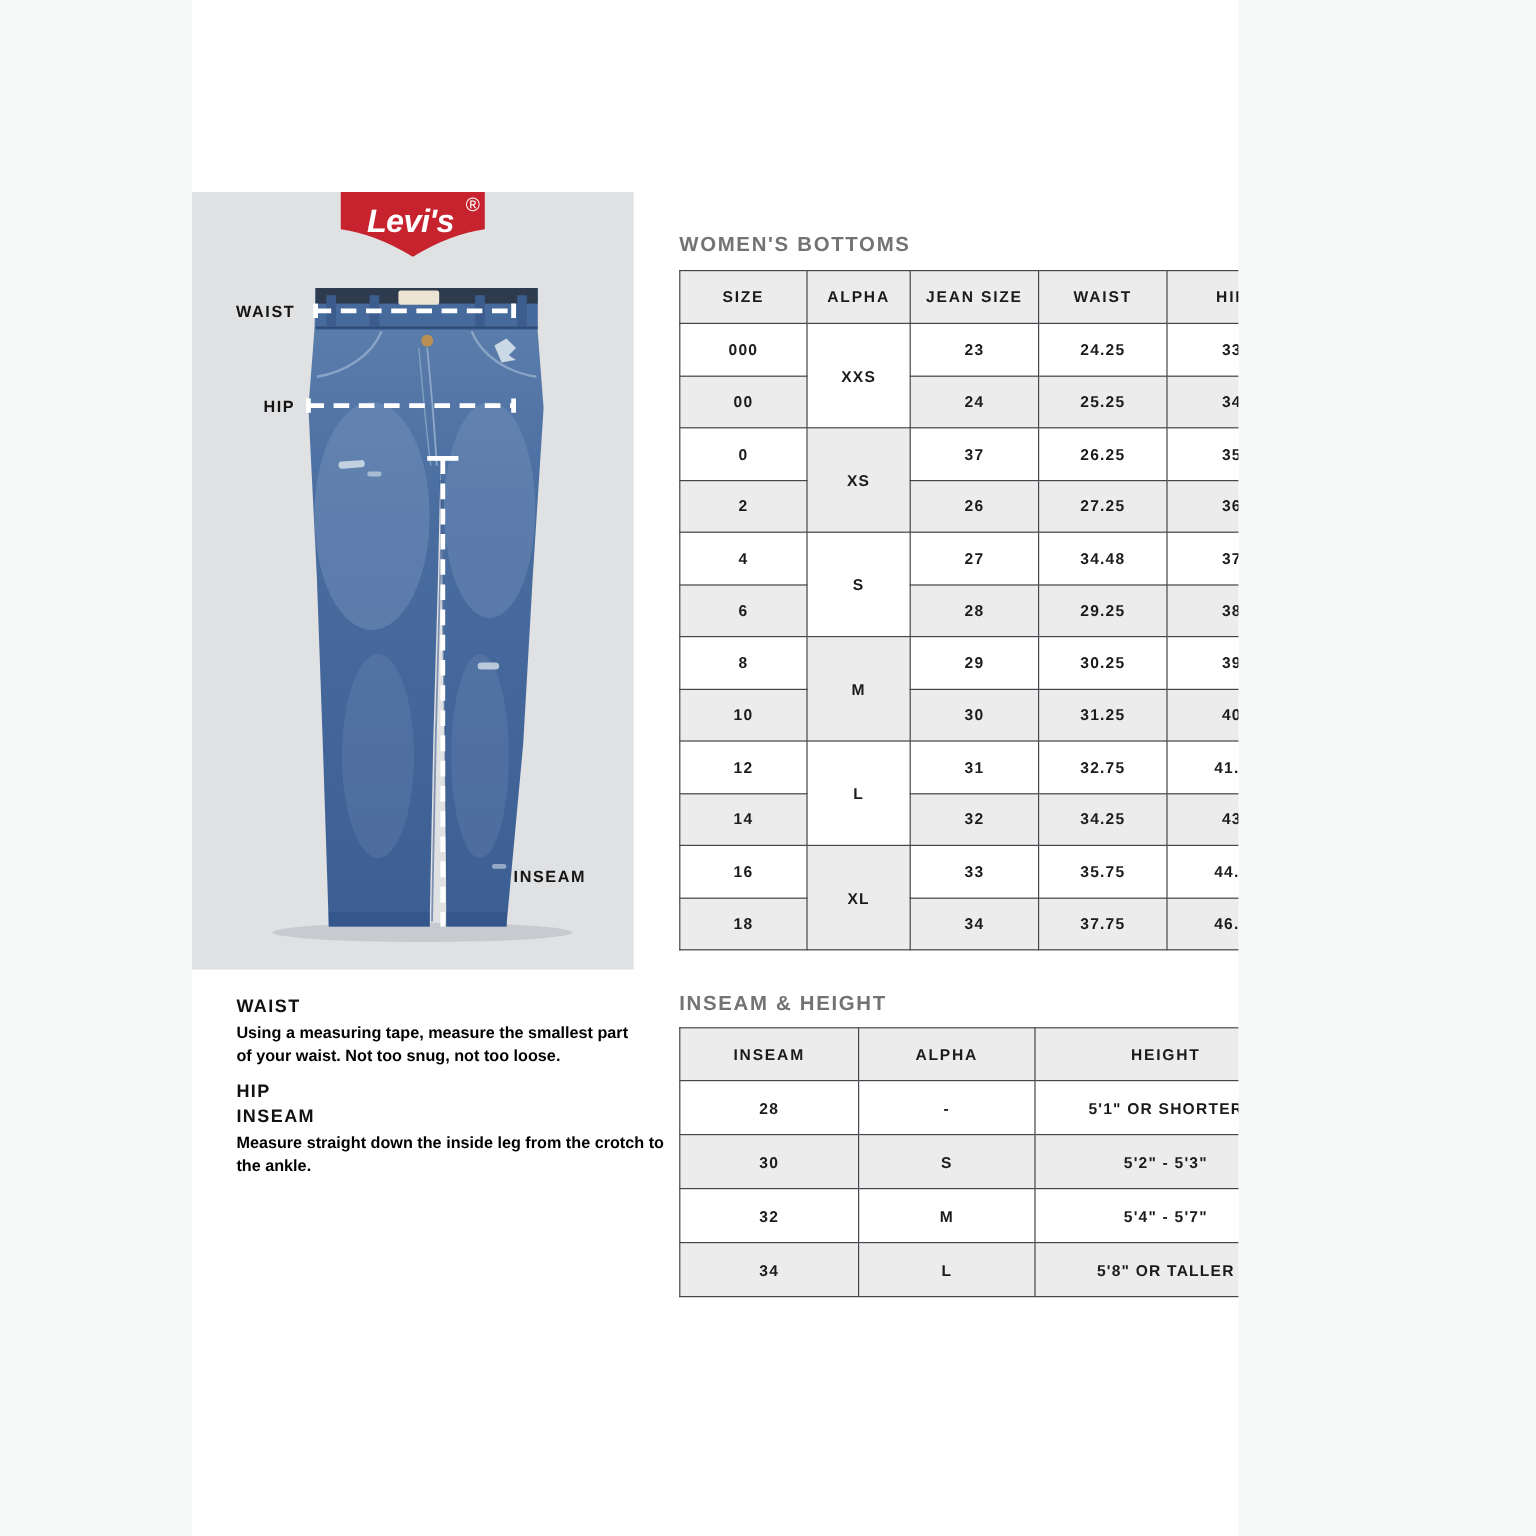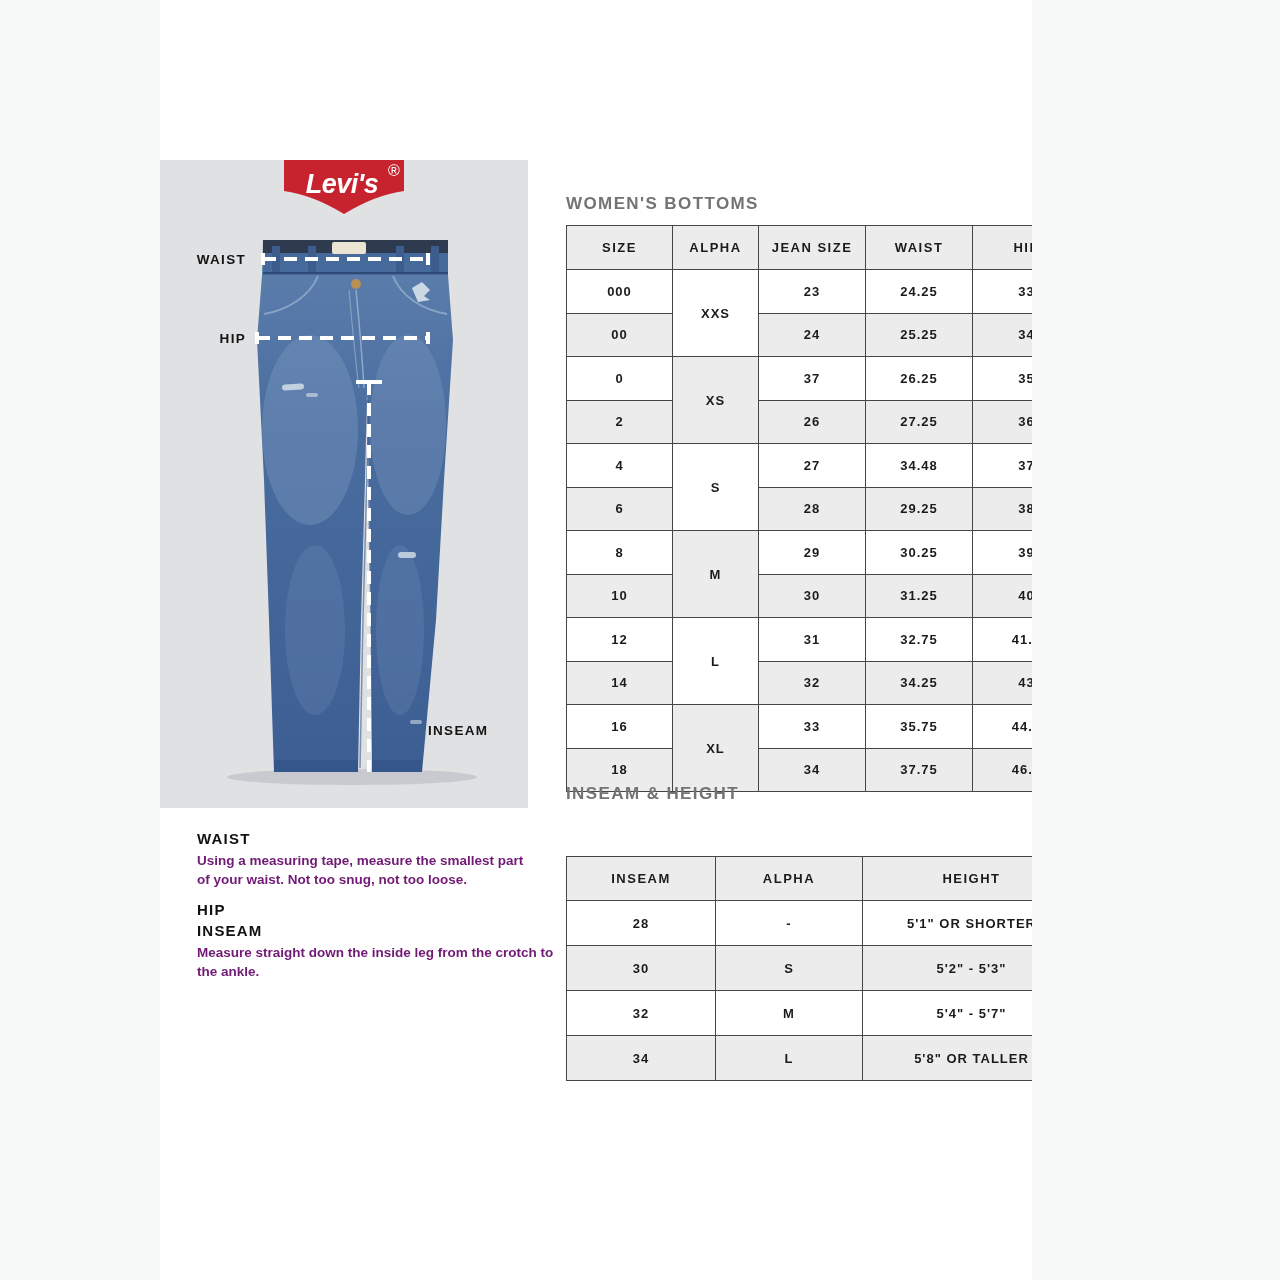--- a/index.html
+++ b/index.html
@@ -13,41 +13,41 @@
   .logo-svg { position:absolute; left:123px; top:0; width:122px; height:58px; overflow:visible; }
   .jeans-svg { position:absolute; left:0; top:0; width:368px; height:648px; }
   .measure-label { position:absolute; font-size:13.5px; font-weight:bold; letter-spacing:1.3px; color:#141414; }
   .measure-label.waist { right:282px; top:92px; }
   .measure-label.hip { right:282px; top:171px; }
   .measure-label.inseam { left:268px; top:563px; }
 
   
   .section-title { position:absolute; font-size:17px; font-weight:bold; letter-spacing:1.4px; color:#737373; white-space:nowrap; }
   .title-wb { left:406px; top:194px; }
-  .title-ih { left:406px; top:784px; }
+  .title-ih { left:406px; top:827px; }
 
   
   .size-table { position:absolute; border-collapse:collapse; table-layout:fixed; left:406px;padding-left:16px; }
   .size-table th, .size-table td {
     border:1px solid #43464a; text-align:center; vertical-align:middle;
     font-size:13px; font-weight:bold; letter-spacing:1px; color:#1b1b1b; background:#ffffff;
   }
   .size-table th { background:#ececec; letter-spacing:1.5px; }
   .size-table td.shade { background:#ececec; }
   #wb-table { top:225px; width:514px; }
   #wb-table thead tr { height:44px; }
   #wb-table tbody tr { height:43.5px; }
   #ih-table { top:856px; width:514px; }
   #ih-table thead tr { height:44px; }
   #ih-table tbody tr { height:45px; }
 
   
   .guide { position:absolute; left:37px; top:830px; width:372px; }
   .guide h3 { font-size:15px; font-weight:bold; letter-spacing:1.2px; color:#111; margin-bottom:4px; }
-  .guide p { font-size:13.5px; font-weight:bold; line-height:19px; color:#701a75; margin-bottom:12px; white-space:pre-line; }
+  .guide p { font-size:13.5px; font-weight:bold; line-height:19px; color:#000000; margin-bottom:12px; white-space:pre-line; }
 </style>
 </head>
 <body>
 
 <div class="page">
   <div class="content">
 
     <div class="jeans-panel">
 
       <svg class="logo-svg" viewBox="0 0 122 58" aria-hidden="true">

